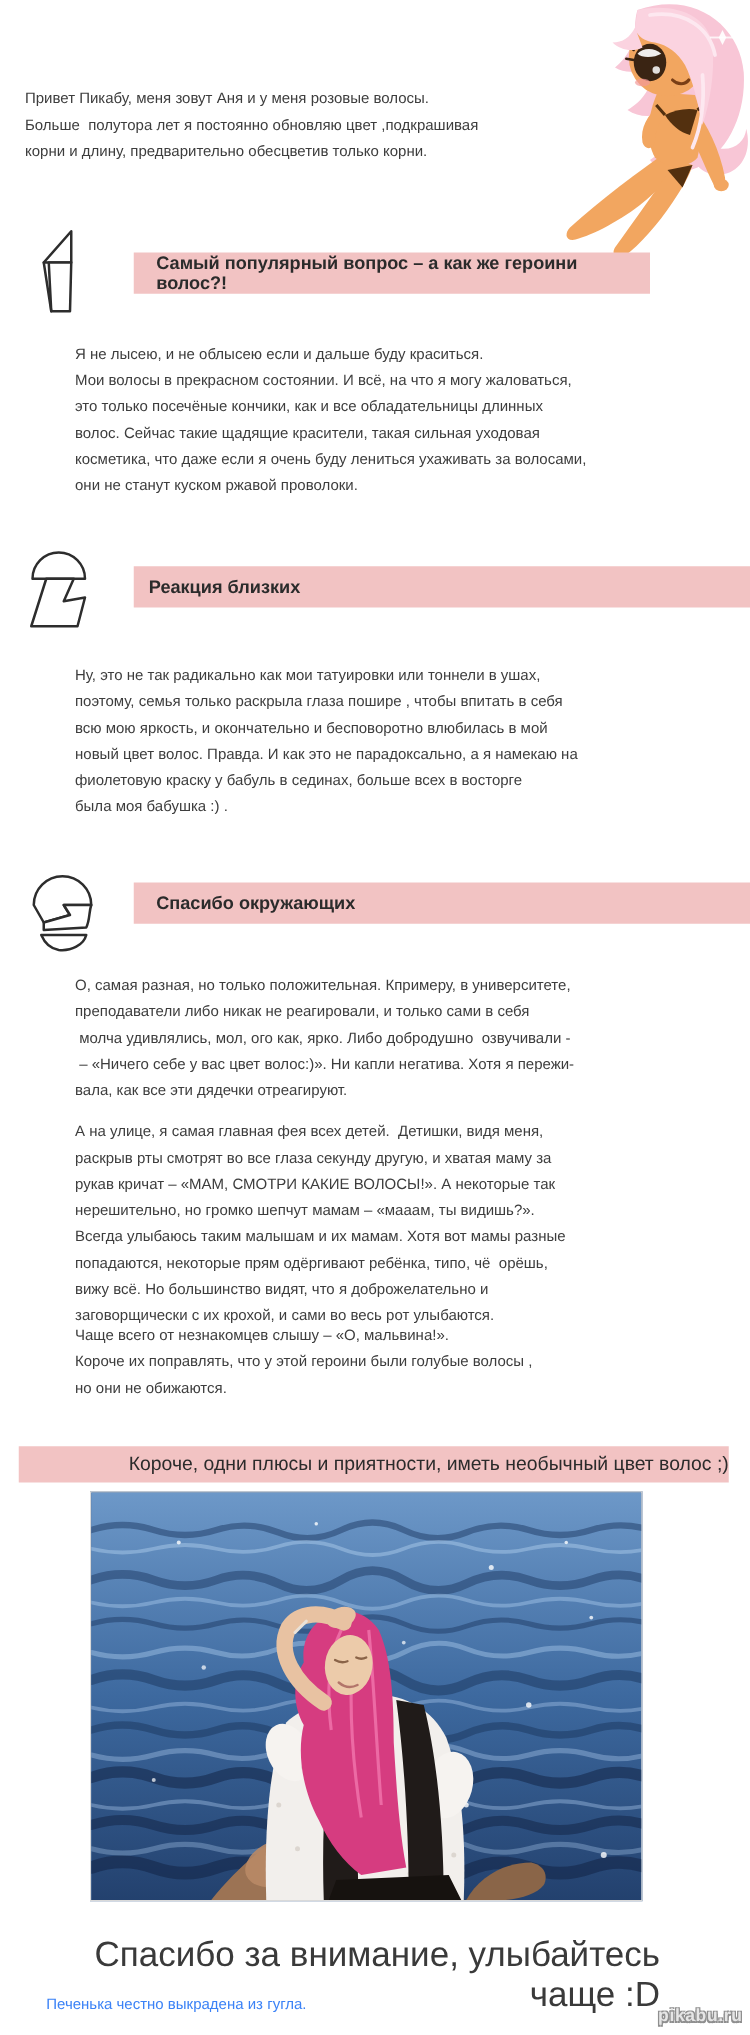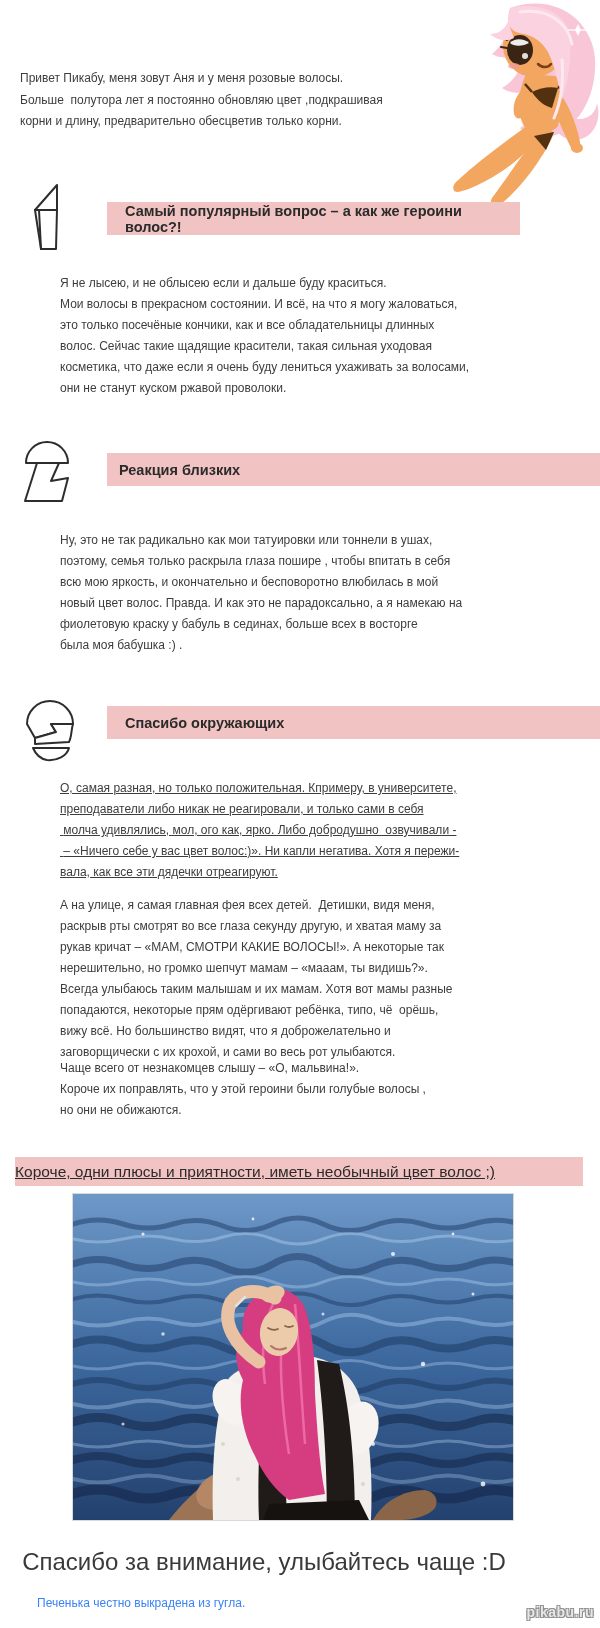--- a/index.html
+++ b/index.html
@@ -16,36 +16,36 @@
   }
   .bar1 { left:107px; top:202px; width:413px; }
   .bar2 { left:107px; top:453px; width:493px;padding-left:12px; }
   .bar3 { left:107px; top:706px; width:493px; }
   .icon-wrap { position:absolute; }
   .icon1 { left:32px; top:182px; }
   .icon2 { left:20px; top:435px; }
   .icon3 { left:24px; top:686px; }
   .p1 { left:60px; top:273px; width:535px; }
   .p2 { left:60px; top:530px; width:535px; }
-  .p3a { left:60px; top:778px; width:535px;text-decoration:underline; }
+  .p3a { left:60px; top:778px; width:535px; }
   .p3b { left:60px; top:895px; width:535px; }
   .p3c { left:60px; top:1058px; width:535px; }
   .banner {
     position:absolute; left:15px; top:1157px; width:568px; height:29px;
-    background:#f2c3c3; text-align:left; line-height:29px;
-    font-size:15.5px; color:#2b2b2b;text-decoration:underline;
+    background:#f2c3c3; text-align:right; line-height:29px;
+    font-size:15.5px; color:#2b2b2b;
   }
   .photo {
     position:absolute; left:72px; top:1193px; width:440px; height:326px;
     border:1px solid #d9d9d9; box-sizing:content-box; background:#3d699f;
   }
   .photo svg { display:block; }
   .thanks {
-    position:absolute; left:0; top:1548px; width:528px; text-align:center;
-    font-size:24px; color:#3a3a3a;
+    position:absolute; left:0; top:1548px; width:528px; text-align:right;
+    font-size:28px; color:#3a3a3a;
   }
   .footnote { position:absolute; left:37px; top:1596px; font-size:12px; color:#3b82f6; }
   .watermark {
     position:absolute; right:6px; top:1604px; font-size:14px; font-weight:bold;
     color:#e6e6e6; letter-spacing:0.5px;
     text-shadow:-1px -1px 0 #8f8f8f, 1px -1px 0 #8f8f8f, -1px 1px 0 #8f8f8f, 1px 1px 0 #8f8f8f;
   }
   .girl { position:absolute; right:0; top:0; width:150px; height:210px; }
   .lineart { stroke:#2d2d2d; stroke-width:2; fill:#ffffff; stroke-linejoin:round; stroke-linecap:round; }
 </style>

